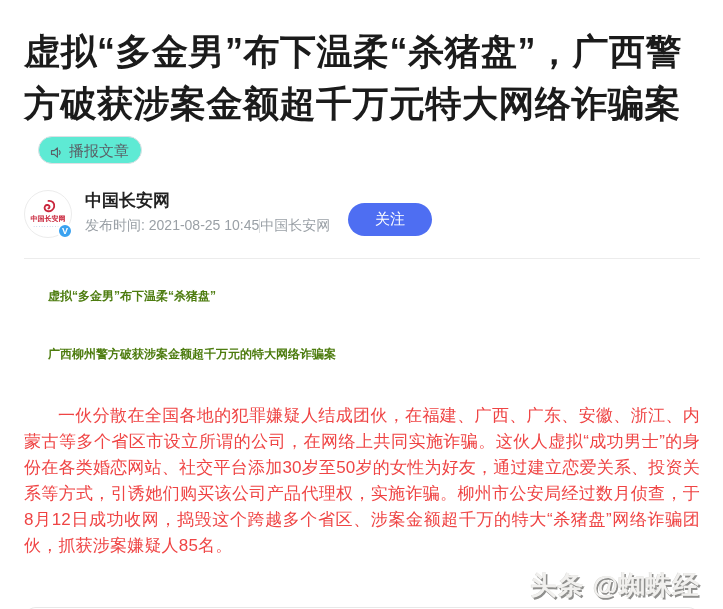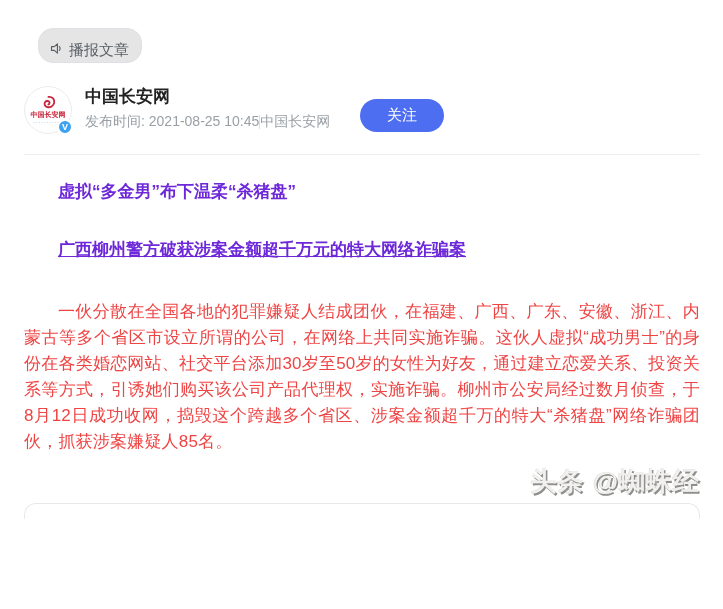--- a/index.html
+++ b/index.html
@@ -14,26 +14,26 @@
   
   h1.title {
     font-size: 36px;
     line-height: 52px;
     font-weight: 900;
     color: #1b1b1b;
     letter-spacing: 0.5px;
   }
   .broadcast-badge {
     display: inline-flex;
-    align-items: flex-start;
+    align-items: flex-end;
     gap: 5px;
-    padding: 12px 12px 3px 10px;
+    padding: 5px 12px 3px 10px;
     border: 1px solid #dde0e4;
     border-radius: 15px;
-    background: #e5e5e5;
+    background: #5eead4;
     font-size: 15px;
     font-weight: 400;
     letter-spacing: 0;
     color: #5a5f66;
     line-height: 18px;
     vertical-align: 8px;
     margin-left: 14px;
     cursor: pointer;
     white-space: nowrap;
   }
@@ -57,35 +57,35 @@
     background: #3aa2f0; color: #fff;
     font-size: 9px; font-weight: 700;
     display: flex; align-items: center; justify-content: center;
     border: 2px solid #fff;
   }
   .author-info { margin-left: 61px; padding-top: 1px; }
   .author-name { font-size: 17px; font-weight: 700; color: #222; line-height: 20px; cursor: pointer; }
   .meta { margin-top: 6px; font-size: 14px; color: #9aa0a6; display: flex; align-items: center; line-height: 17px; }
   .meta-divider { width: 1px; height: 14px; background: #dcdee0; }
   .follow-btn {
-    position: absolute; left: 336px; top: 13px;
+    position: absolute; left: 324px; top: 13px;
     width: 84px; height: 33px;
     border: none; border-radius: 17px;
     background: #4e6ef2; color: #fff;
     font-size: 15px; font-family: inherit;
     display: flex; align-items: center; justify-content: center;
     cursor: pointer;
   }
 
   hr.content-divider { border: none; border-top: 1px solid #ececec; margin: 20px 0 0 0; }
 
   
-  .subhead { font-weight: 700; font-size: 17px; line-height: 26px; color: #6d28d9; text-indent: 2em; }
+  .subhead { font-weight: 700; font-size: 12px; line-height: 26px; color: #4d7c0f; text-indent: 2em; }
   .subhead-1 { margin-top: 24px; }
-  .subhead-2 { margin-top: 32px; text-decoration: underline; }
+  .subhead-2 { margin-top: 32px; }
   .para {
     margin-top: 36px;
     font-size: 17px;
     line-height: 26px;
     color: #ef4444;
     text-indent: 2em;
     text-align: justify;
     letter-spacing: 0.2px;
   }
 
@@ -106,21 +106,21 @@
     border-bottom: none;
     border-radius: 12px 12px 0 0;
     background: #fff;
   }
 </style>
 </head>
 <body>
 
 <div class="page">
 
-  <h1 class="title"><span class="broadcast-badge">
+  <h1 class="title"><span>虚拟“多金男”布下温柔“杀猪盘”，广西警方破获涉案金额超千万元特大网络诈骗案</span><span class="broadcast-badge">
         <span style="display:inline-flex;">
           <svg width="15" height="15" viewBox="0 0 24 24">
             <path d="M4 9 L8.5 9 L13.5 4.5 L13.5 19.5 L8.5 15 L4 15 Z" fill="none" stroke="#5a5f66" stroke-width="1.8" stroke-linejoin="round"></path>
             <path d="M16.5 9 a4.2 4.2 0 0 1 0 6" fill="none" stroke="#5a5f66" stroke-width="1.8" stroke-linecap="round"></path>
           </svg>
         </span>
         <span>播报文章</span>
       </span></h1>
 
   <div class="author-row">

